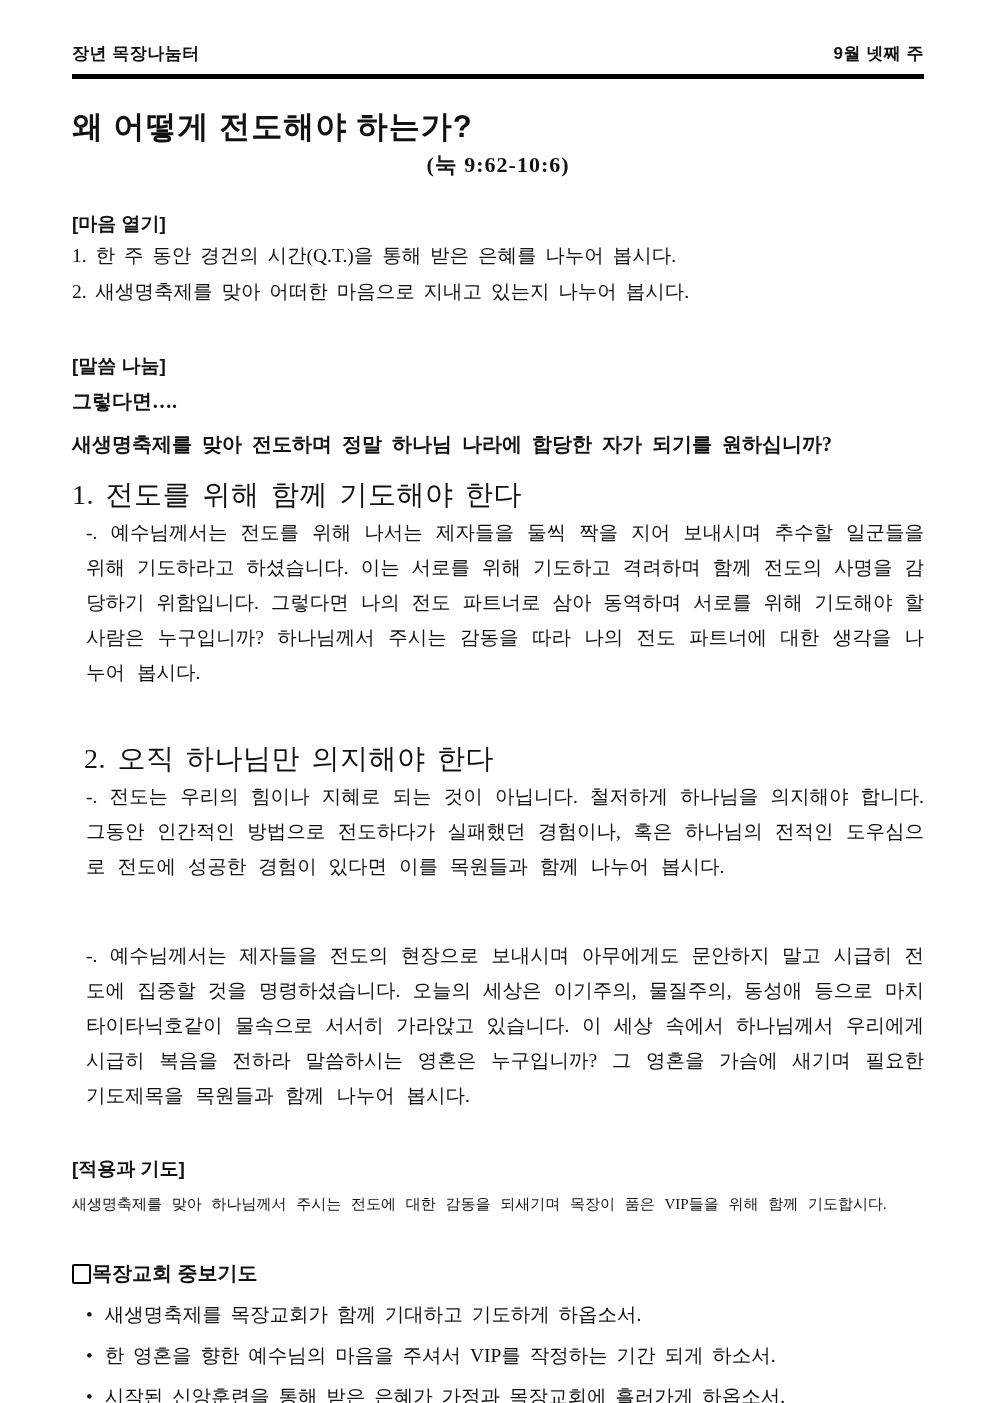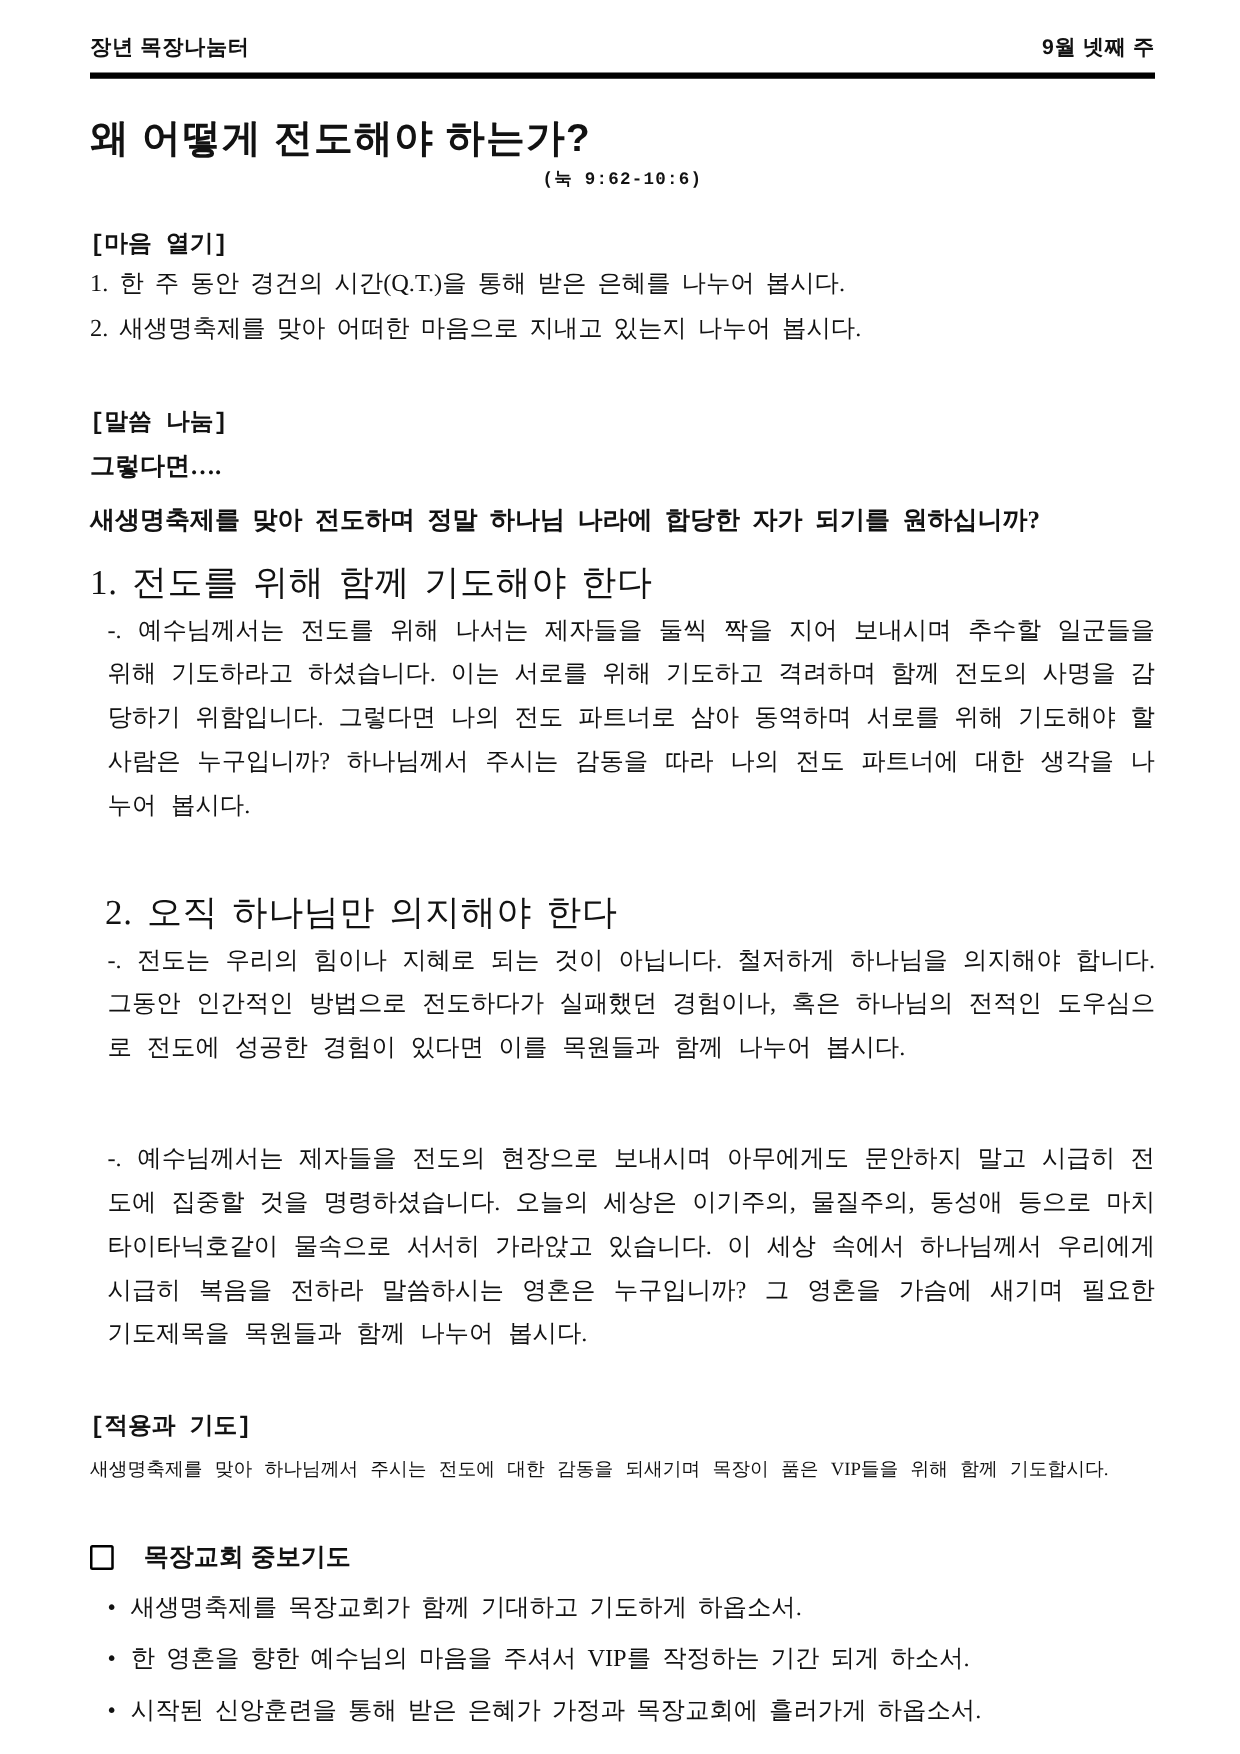--- a/index.html
+++ b/index.html
@@ -5,43 +5,43 @@
   html, body { margin: 0; padding: 0; }
   body {
     width: 992px; height: 1403px;
     background: #ffffff; color: #121212;
     font-family: "Liberation Serif", "DejaVu Serif", serif;
     overflow: hidden;
   }
   .page {
     box-sizing: border-box;
     width: 992px; height: 1307px;
-    padding: 26px 68px 0 72px;
+    padding: 42px 68px 0 72px;
   }
   
   .doc-header {
     display: flex; justify-content: space-between; align-items: baseline;
     font-family: "Liberation Sans", "DejaVu Sans", sans-serif;
     font-size: 17px; font-weight: 600; letter-spacing: 0.5px;
   }
   .header-rule { height: 5px; background: #000; margin-top: 9px; }
   
   .doc-title {
     margin-top: 30px; 
     font-family: "Liberation Sans", "DejaVu Sans", sans-serif;
     font-size: 31px; font-weight: 800; letter-spacing: 1px; line-height: 36px;
   }
   .doc-subtitle {
     margin-top: 5px; text-align: center;
-    font-family: Liberation Mono, monospace;
-    font-size: 14px; font-weight: 700; letter-spacing: 1px;
+    font-family: Liberation Serif, serif;
+    font-size: 22px; font-weight: 700; letter-spacing: 1px;
   }
   
   .bracket-heading {
-    font-family: Liberation Mono, monospace;
+    font-family: Liberation Sans, sans-serif;
     font-size: 19px; font-weight: 700; line-height: 24px;
   }
   .opening { margin-top: 32px; }
   .opening-item { font-size: 19.5px; line-height: 32px; margin-top: 4px; word-spacing: 4px; }
   .word-sharing { margin-top: 46px; }
   .intro-line { font-size: 20px; font-weight: 600; line-height: 39px; word-spacing: 5px; margin-top: 4px; }
   .point { margin-top: 54px; }
   .point.first { margin-top: 16px; }
   .point-heading {
     font-size: 28px; font-weight: 400; line-height: 30px; letter-spacing: 0.5px; word-spacing: 4px;
@@ -52,21 +52,21 @@
     font-size: 19.5px; line-height: 35px;
     text-align: justify; word-spacing: 7px;
   }
   .application { margin-top: 44px; }
   .application-body {
     margin-top: 6px; font-size: 15px; line-height: 35px;
     text-align: justify; word-spacing: 6px;
   }
   .intercession { margin-top: 38px; }
   .intercession-heading {
-    display: flex; align-items: center; gap: 24px;
+    display: flex; align-items: center; gap: 1px;
     font-family: "Liberation Sans", "DejaVu Sans", sans-serif;
     font-size: 20px; font-weight: 700;
   }
   .checkbox-glyph {
     width: 15px; height: 16px; border: 2.5px solid #000; border-radius: 2px;
     display: inline-block; flex: 0 0 auto;
   }
   .bullet-item {
     display: flex; align-items: baseline; gap: 12px;
     margin-top: 15px; padding-left: 14px;

